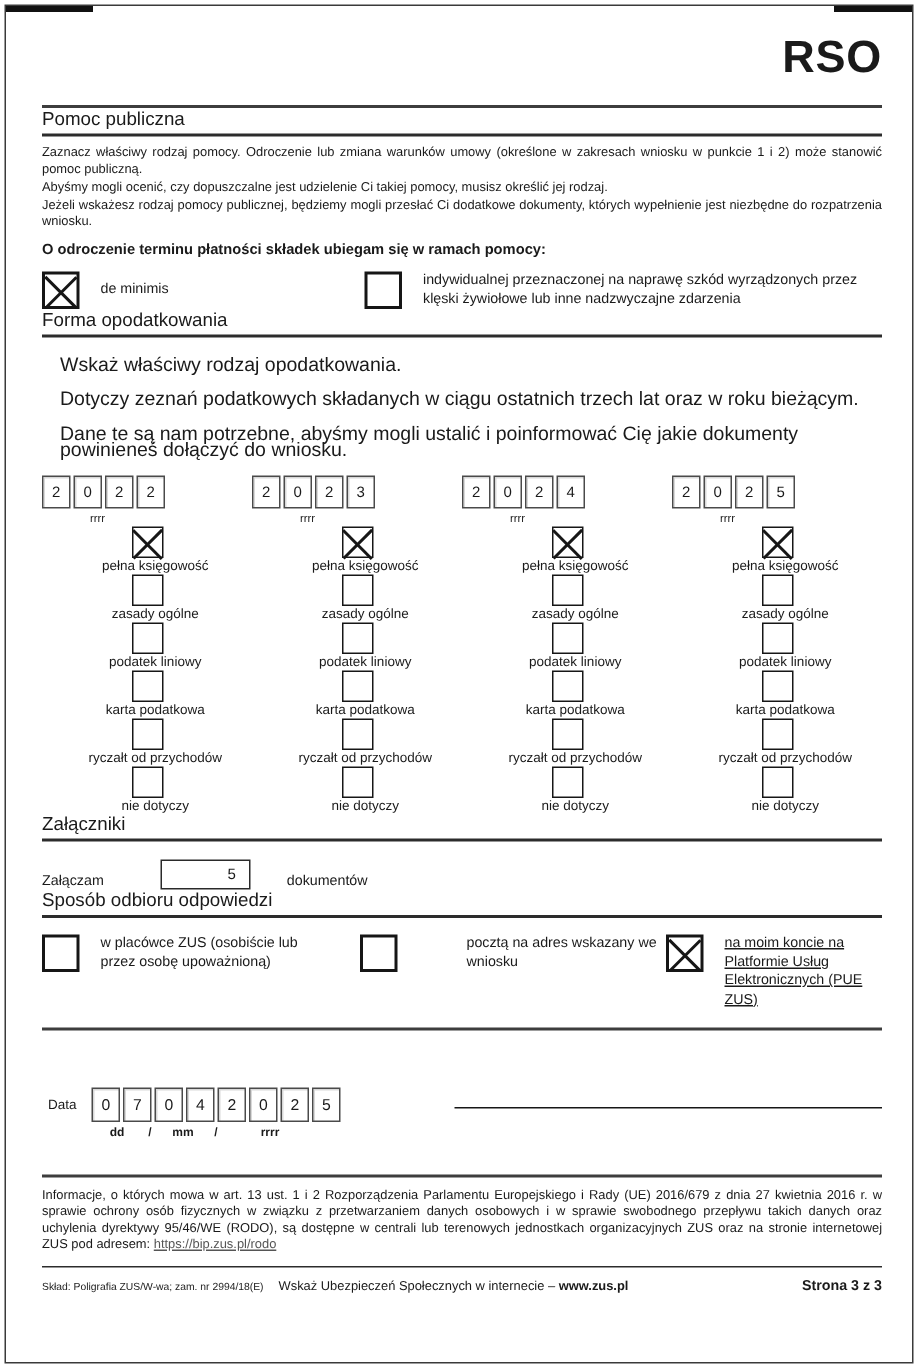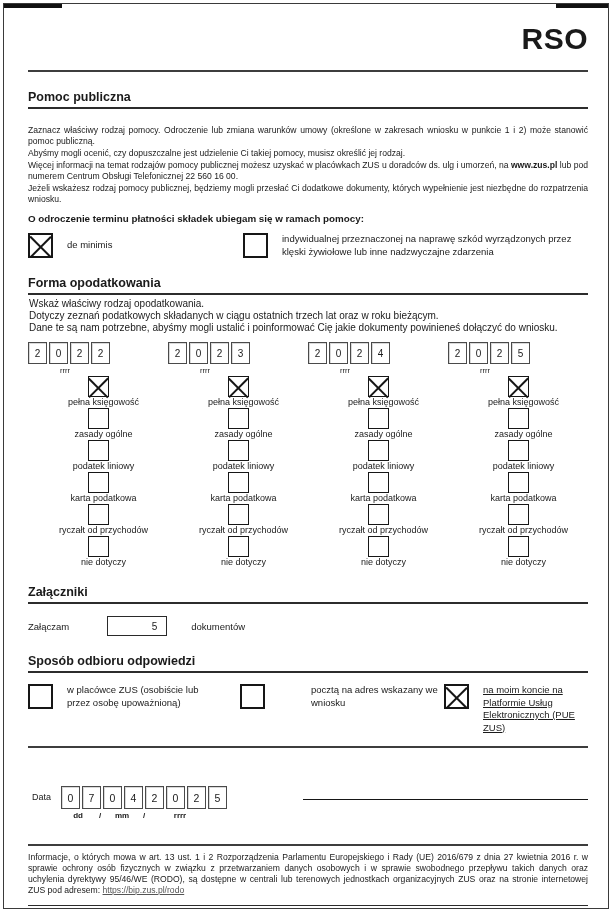--- a/index.html
+++ b/index.html
@@ -8,53 +8,53 @@
        -webkit-font-smoothing:antialiased;}
   .page{position:absolute;inset:3px;border:1px solid #3a3a3a;}
   .corner{position:absolute;background:#111;height:4px;top:0;}
   .corner-tl{left:0;width:58px;}
   .corner-tr{right:0;width:52px;}
   .content{padding:0 20px 0 24px;}
   .form-code{padding-top:18px;text-align:right;font-size:30px;font-weight:bold;
              letter-spacing:.5px;line-height:34px;}
   .rule{border:0;background:#3d3d3d;}
   .rule-thick{height:2px;margin-top:14px;}
-  .section-title{margin-top:18px;font-size:12.5px;font-weight:bold;
+  .section-title{font-size:12.5px;font-weight:normal;
                  padding-bottom:3px;border-bottom:2px solid #2c2c2c;}
-  .intro{margin-top:16px;}
+  .intro{margin-top:5px;}
   .intro p{margin:0 0 1px;font-size:8.6px;line-height:11px;text-align:justify;}
   .subheading{margin-top:8px;font-size:9.8px;font-weight:bold;}
   
   .cb{position:relative;display:inline-block;flex:none;background:#fff;
       width:19px;height:19px;border:1.5px solid #161616;}
   .cb-lg{width:21px;height:21px;border-width:2px;}
   .cb.checked::before,.cb.checked::after{content:"";position:absolute;top:50%;
       left:-20%;width:140%;height:1.6px;background:#161616;}
   .cb.checked::before{transform:rotate(45deg);}
   .cb.checked::after{transform:rotate(-45deg);}
   
   .pomoc-options{display:flex;margin-top:9px;align-items:flex-start;}
   .opt{display:flex;align-items:flex-start;}
   .opt-pomoc-1{width:215px;flex:none;}
   .opt-pomoc-1 .opt-label{margin-top:6px;}
   .opt-label{font-size:9.5px;line-height:12.5px;margin-left:14px;}
   .opt-label-wrap{max-width:330px;margin-top:0;}
   
   .desc{margin-top:3px;}
-  .desc p{margin:1px;font-size:10px;line-height:11px;}
+  .desc p{margin:12px;font-size:13px;line-height:11px;}
   .tax-grid{display:grid;grid-template-columns:repeat(4,1fr);margin-top:9px;}
   .year-row{display:flex;gap:2px;}
   .cell{width:17px;height:20px;flex:none;border:1px solid #4a4a4a;
         display:flex;align-items:center;justify-content:center;
         font-size:10px;background:#fff;box-shadow:inset 1px 1px 0 #d9d9d9;}
   .year-hint{width:74px;text-align:center;font-size:7.5px;margin-top:2px;color:#222;}
   .tax-opt{display:flex;align-items:center;height:31px;margin-top:1px;flex-direction:column;}
   .tax-label{font-size:9px;margin-left:11px;white-space:nowrap;}
   
-  .attach-row{display:flex;align-items:center;margin-top:12px;font-size:9.5px;}
+  .attach-row{display:flex;align-items:flex-end;margin-top:12px;font-size:9.5px;}
   .attach-box{width:60px;height:20px;border:1.5px solid #2a2a2a;margin-left:38px;
               display:flex;align-items:center;justify-content:flex-end;
               padding-right:9px;font-size:10px;box-sizing:border-box;}
   .attach-suffix{margin-left:24px;}
   
   .sposob-row{display:flex;margin-top:11px;align-items:flex-start;}
   .sposob-item{display:flex;align-items:flex-start;}
   .sposob-item-1{width:212px;flex:none;}
   .sposob-item-2{width:204px;flex:none;gap:32px;}
   .w140{max-width:142px;}
@@ -94,21 +94,20 @@
   <div class="corner corner-tr"></div>
 
   <div class="content">
     <div class="form-code">RSO</div>
     <div class="rule rule-thick"></div>
 
     <div class="section-title">Pomoc publiczna</div>
     <div class="intro">
       <p>Zaznacz właściwy rodzaj pomocy. Odroczenie lub zmiana warunków umowy (określone w zakresach wniosku w punkcie 1 i 2) może stanowić pomoc publiczną.</p>
       <p>Abyśmy mogli ocenić, czy dopuszczalne jest udzielenie Ci takiej pomocy, musisz określić jej rodzaj.</p>
-      <p><span>Więcej informacji na temat rodzajów pomocy publicznej możesz uzyskać w placówkach ZUS u doradców ds. ulg i umorzeń, na </span><b>www.zus.pl</b><span> lub pod numerem Centrum Obsługi Telefonicznej 22 560 16 00.</span></p>
       <p>Jeżeli wskażesz rodzaj pomocy publicznej, będziemy mogli przesłać Ci dodatkowe dokumenty, których wypełnienie jest niezbędne do rozpatrzenia wniosku.</p>
     </div>
     <div class="subheading">O odroczenie terminu płatności składek ubiegam się w ramach pomocy:</div>
     <div class="pomoc-options">
       <div class="opt opt-pomoc-1">
         <span class="cb cb-lg checked"></span>
         <span class="opt-label">de minimis</span>
       </div>
       <div class="opt">
         <span class="cb cb-lg"></span>

